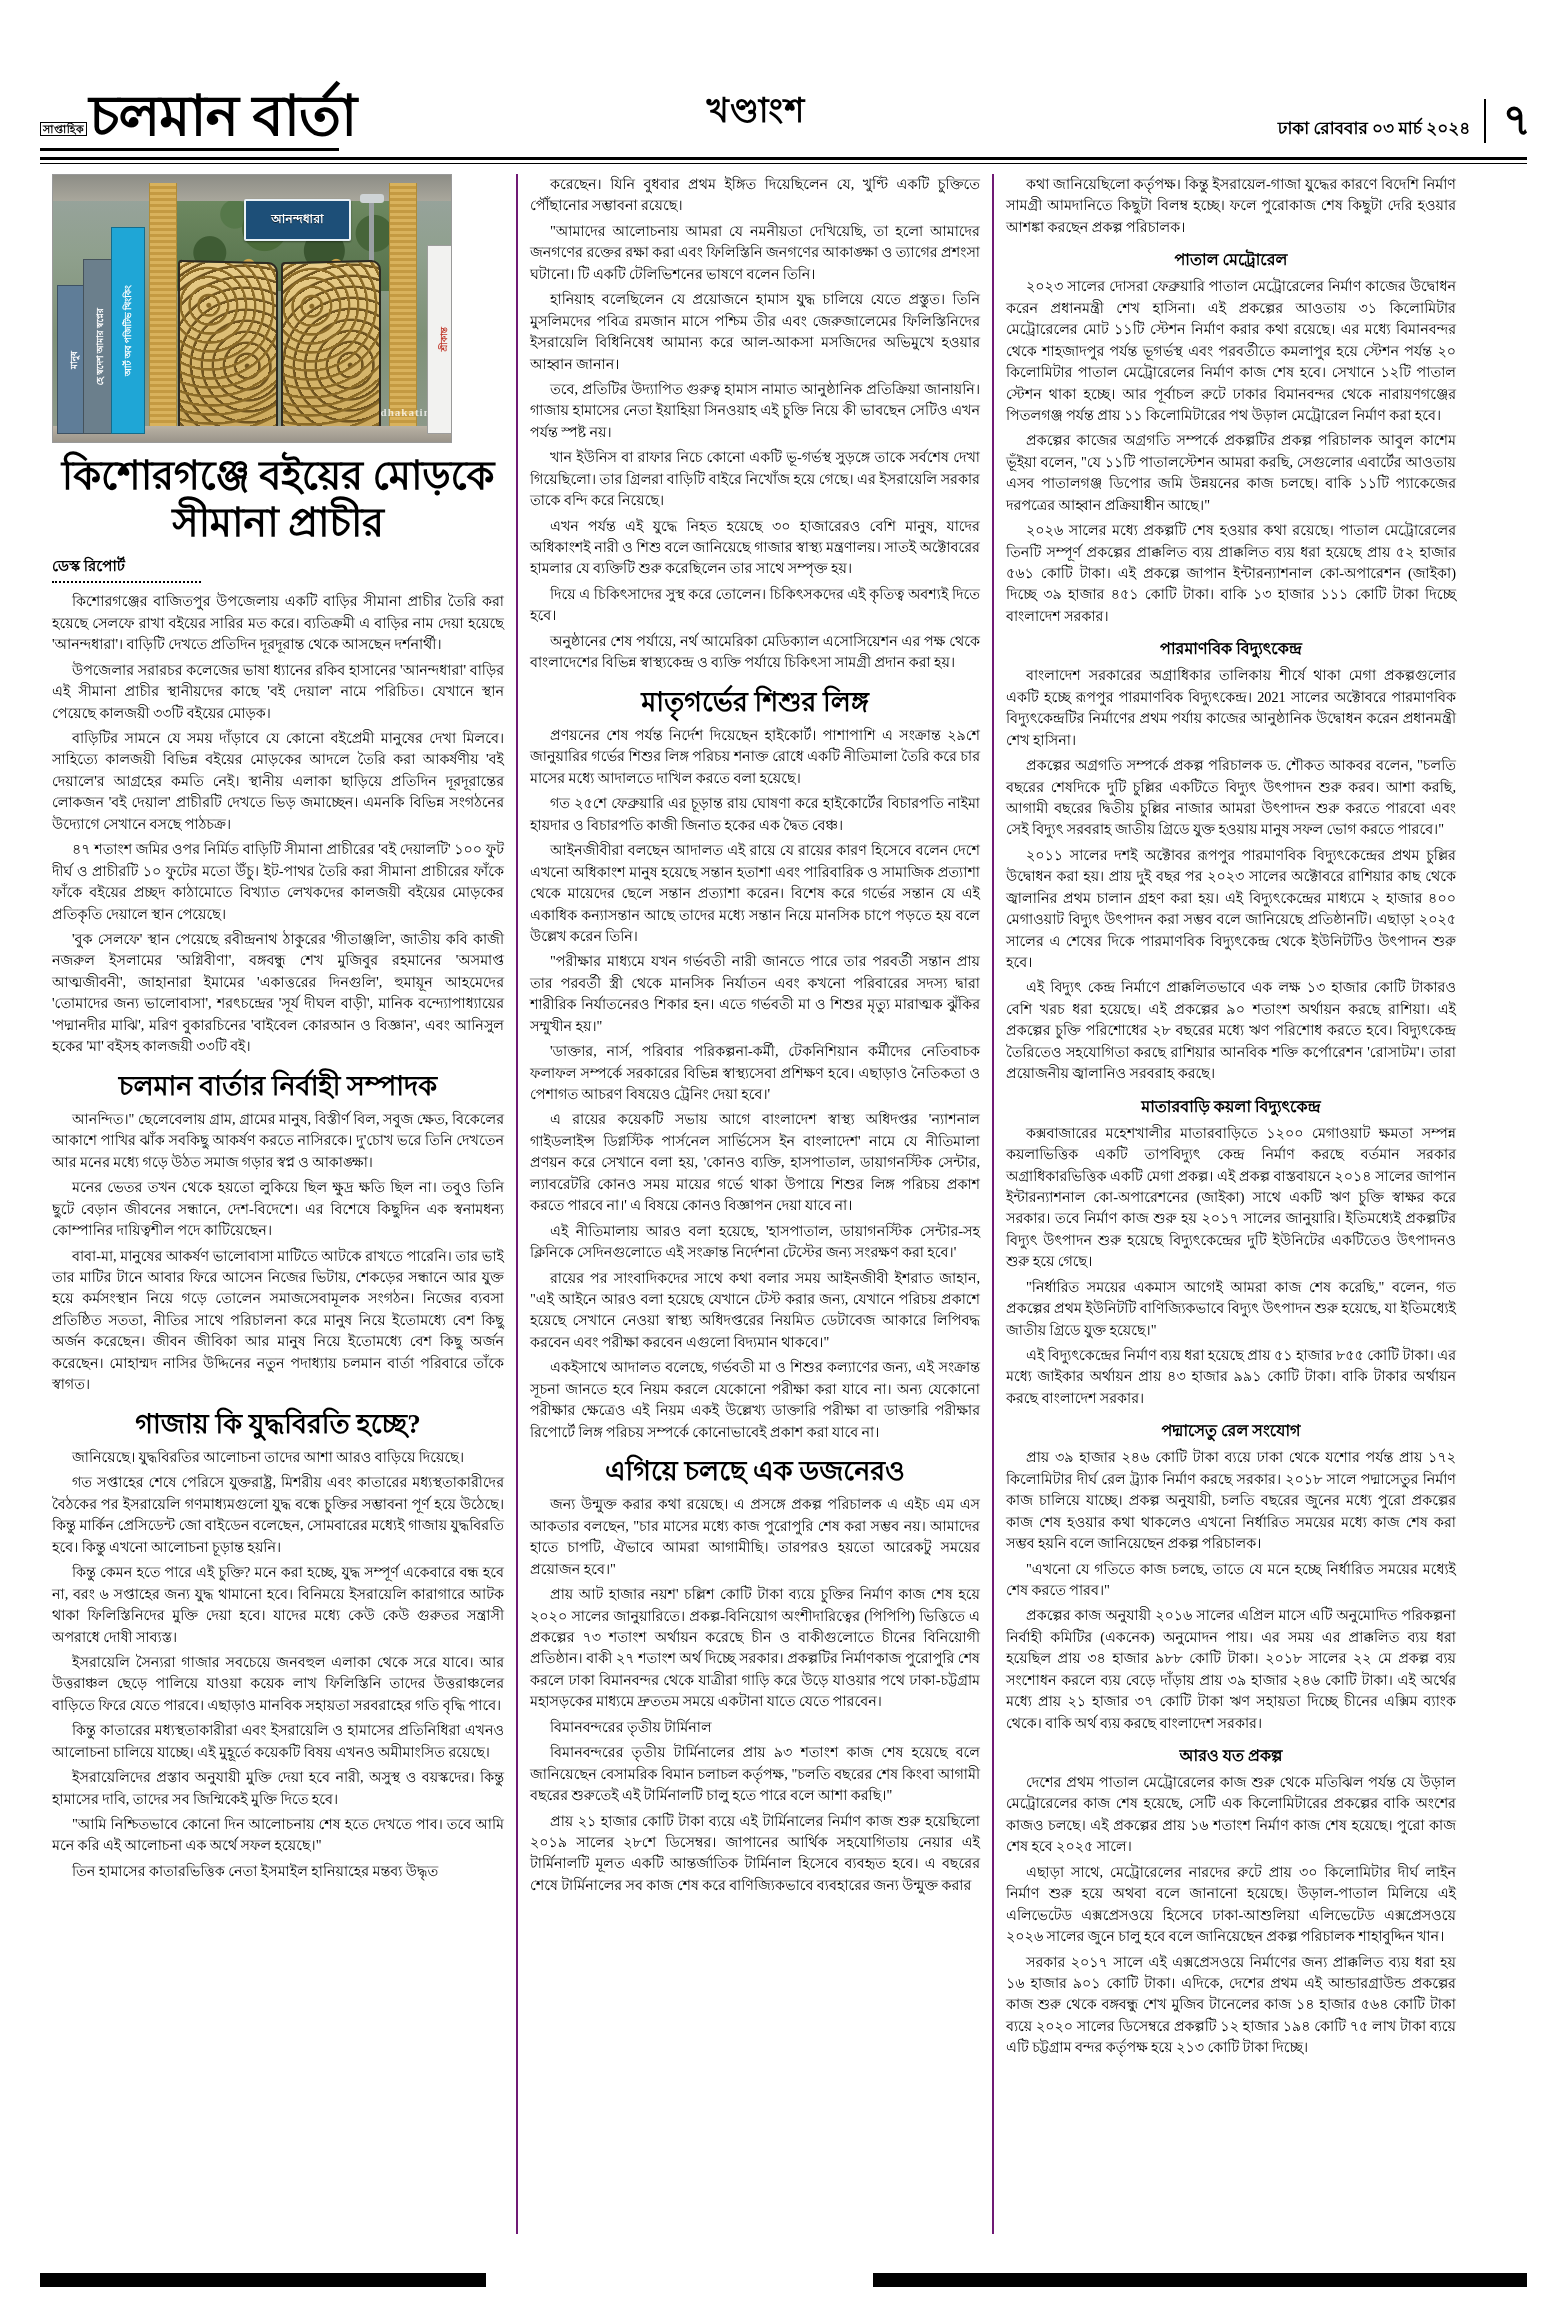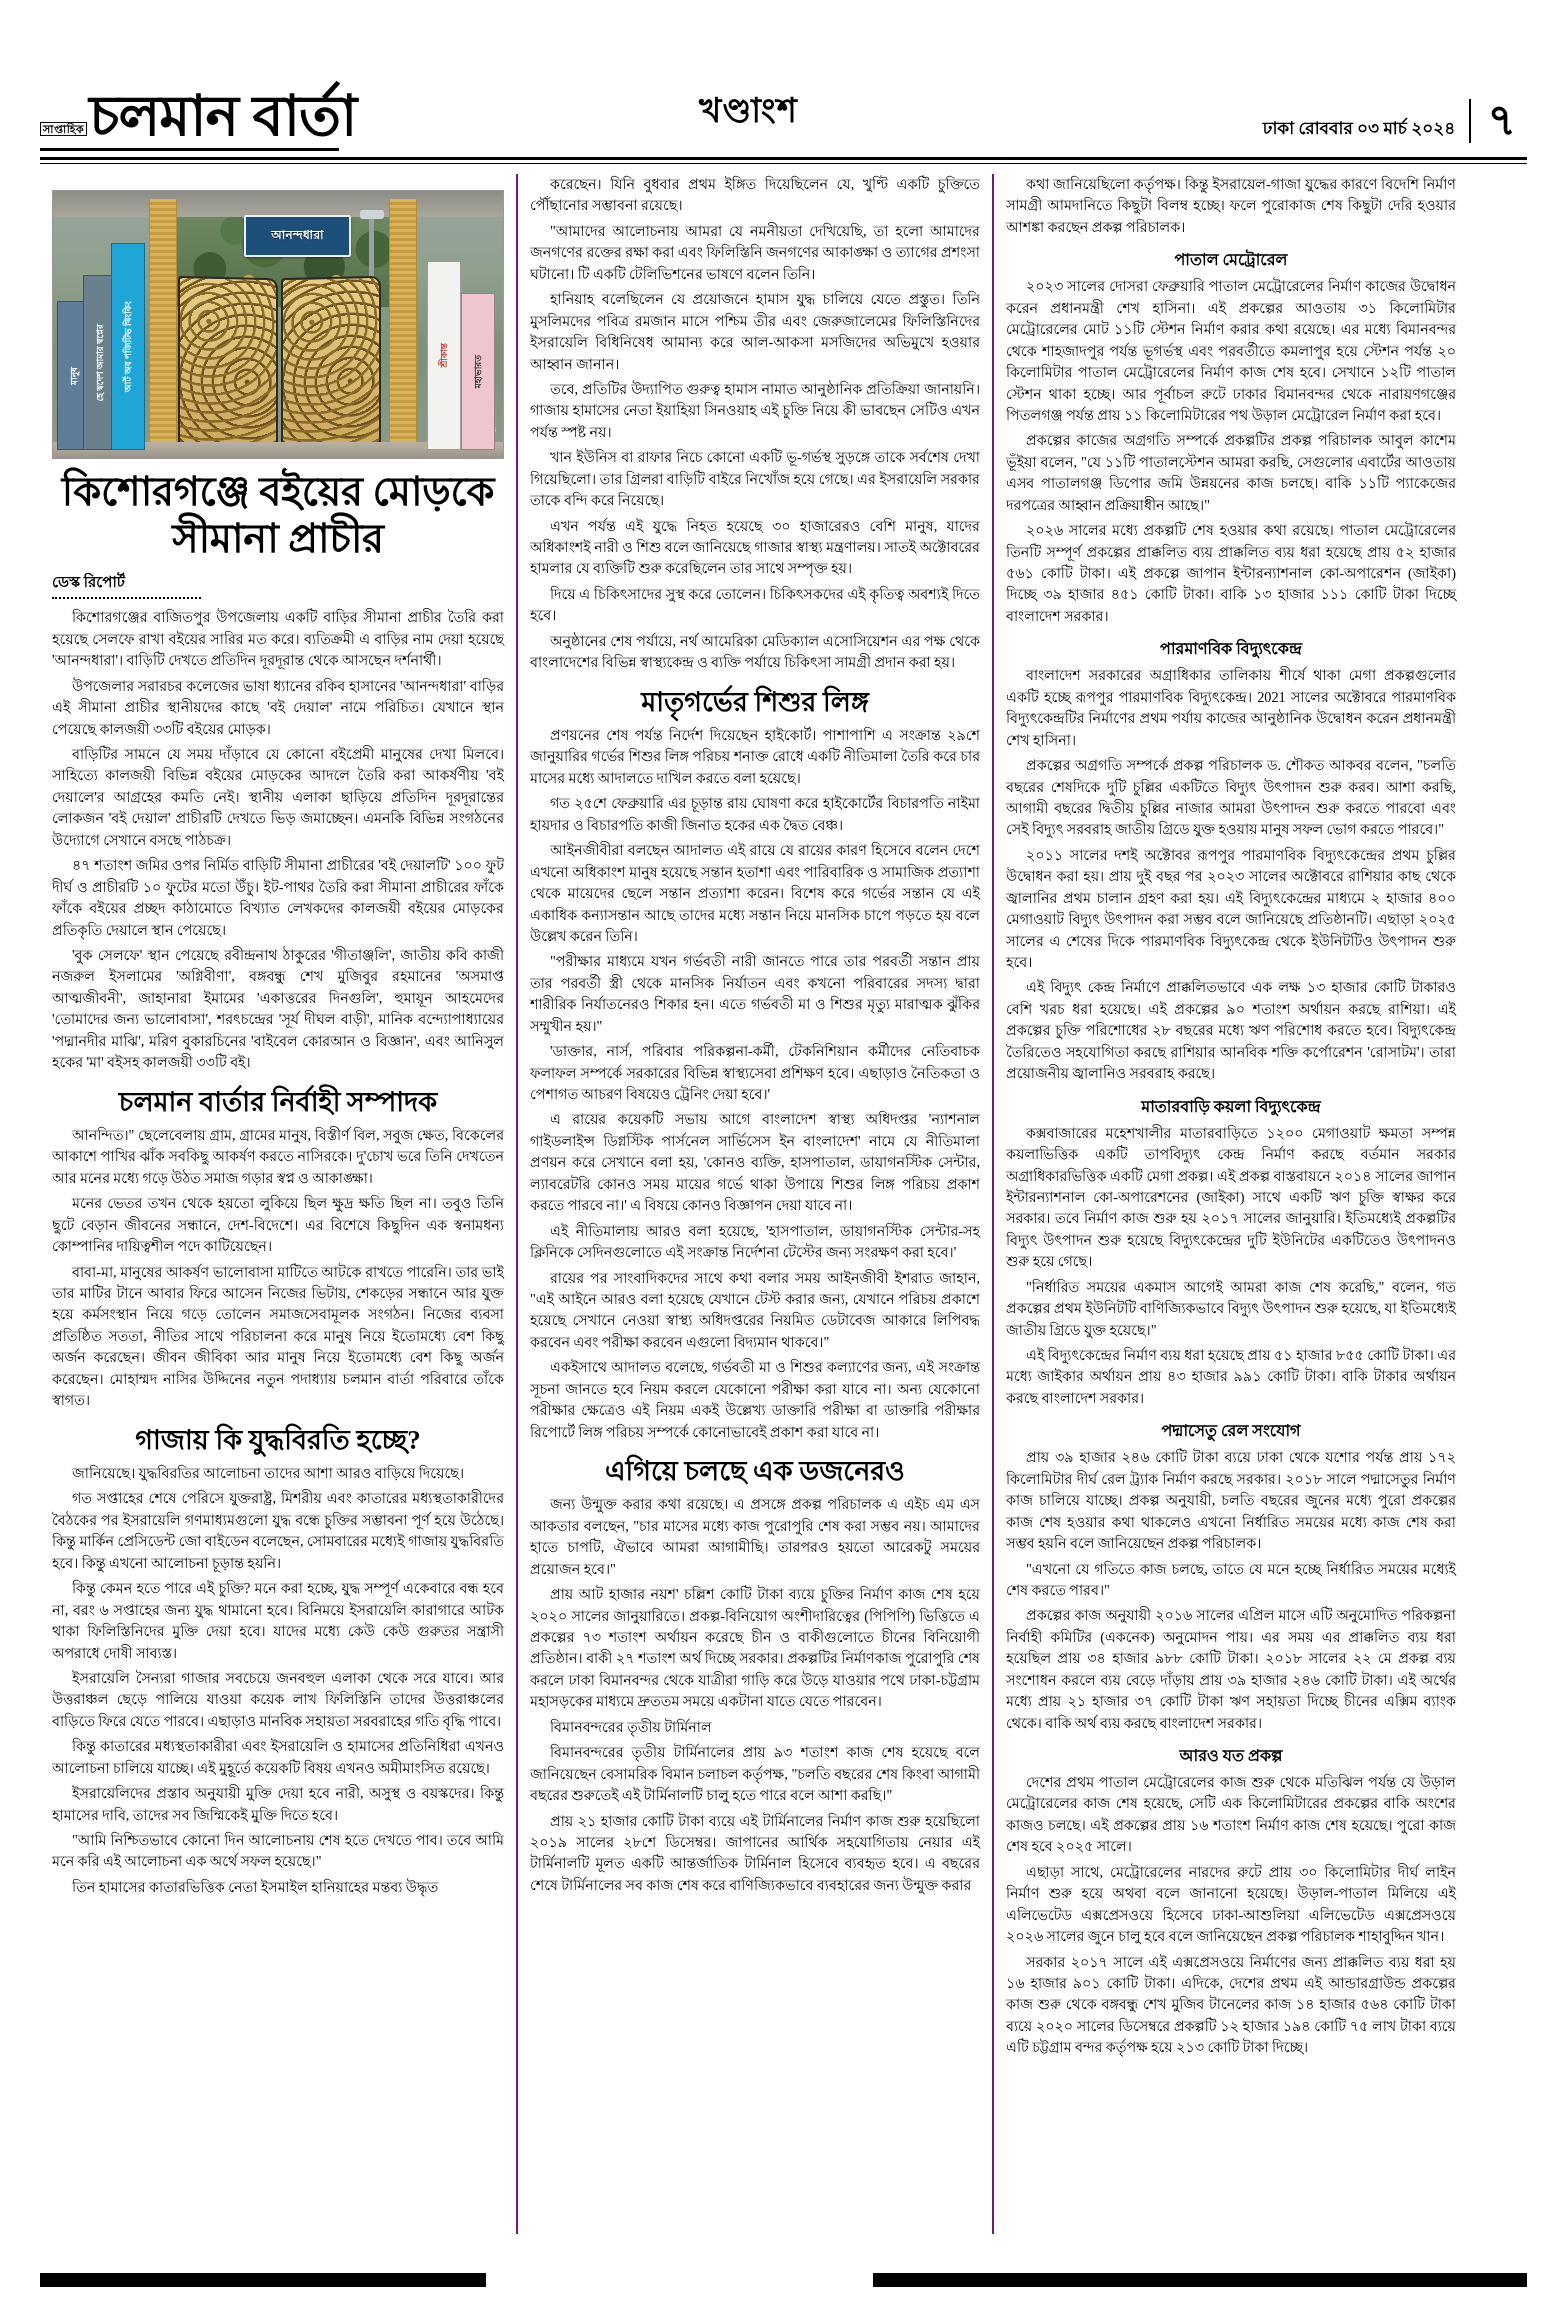--- a/index.html
+++ b/index.html
@@ -16,21 +16,21 @@
     box-sizing:border-box;
     padding:0;
     background:#fff;
     overflow:hidden;
   }
 
   
   .masthead{
     position:relative;
     height:107px;
-    margin:44px 51px 0 40px;
+    margin:44px 36px 0 40px;
     display:flex;align-items:flex-end;
   }
   .logo-block{
     position:relative;
     width:299px;flex:0 0 299px;
     display:flex;flex-direction:column;align-items:flex-start;
     justify-content:flex-end;
   }
   .logo-row{display:flex;align-items:flex-end;}
   .logo-kicker{
@@ -97,27 +97,26 @@
     position:relative;
     width:476px;flex:0 0 476px;
     padding:0 12px;
     box-sizing:border-box;
   }
   .col + .col{border-left:2px solid #701a75;}
 
   
   .photo{
     position:relative;
-    width:452px;height:269px;
+    width:400px;height:269px;
     border:1px solid #999;
     box-sizing:border-box;
     overflow:hidden;
     background:linear-gradient(#c9cfcf,#b7bfbd);
     margin-bottom:9px;
-    margin-top:16px;
   }
   .ph-sky{
     position:absolute;left:0;top:0;width:100%;height:100%;
     background:
       linear-gradient(180deg,#9aa4a1 0%,#8fa08d 30%,#7e9177 60%,#8e9a8c 100%);
   }
   .ph-ceiling{
     position:absolute;left:0;top:0;width:100%;height:26px;
     background:linear-gradient(#8d8d86,#a9a79c);
   }

